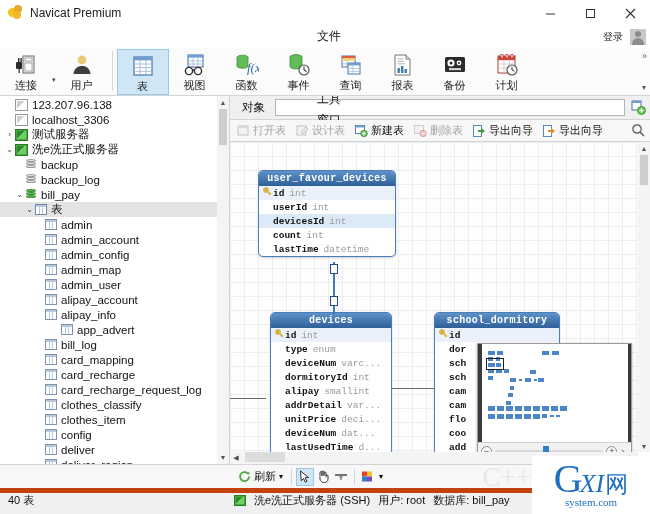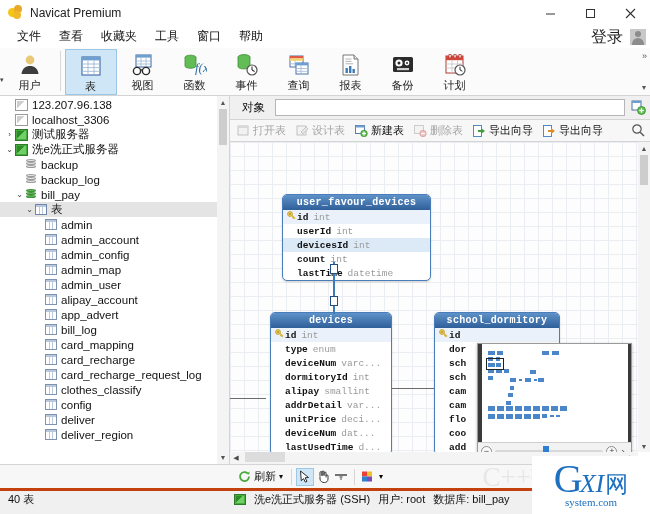--- a/index.html
+++ b/index.html
@@ -28,25 +28,25 @@
   #win-controls { position:absolute; right:0; top:0; height:26px; display:flex; }
   .win-btn {
     width:40px; height:26px; display:flex; align-items:center; justify-content:center;
     font-size:12px; color:#333; background:#fff;
   }
   .win-btn svg { display:block; }
 
   
   #menubar {
     height:22px; background:#fff; display:flex; align-items:center;
-    padding-left:8px; position:relative; border-bottom:1px solid #fff;
+    padding-left:8px; position:relative; border-bottom:1px solid #fff;flex-direction:column;
   }
   .menu-item { padding:2px 9px; font-size:12px; color:#111; }
   #login-area { position:absolute; right:4px; top:0; height:22px; display:flex; align-items:center; gap:3px; }
-  #login-btn { font-size:16px; color:#222; padding:1px 4px; }
+  #login-btn { font-size:10px; color:#222; padding:1px 4px; }
   #avatar {
     width:16px; height:16px; background:#c8c8c8; position:relative; overflow:hidden;
   }
   #avatar::before { content:""; position:absolute; width:6px;height:6px;border-radius:50%;
      background:#8c8c8c; left:5px; top:2px;}
   #avatar::after { content:""; position:absolute; width:12px;height:7px;border-radius:6px 6px 0 0;
      background:#8c8c8c; left:2px; top:9px;}
 
   
   #toolbar {
@@ -221,21 +221,21 @@
   .bb-sep { width:1px;height:16px;background:#d6d6d6;margin:0 4px; }
   #watermark-text {
     position:absolute; right:92px; top:-6px; font-size:27px; color:#e6e6e6;
     font-family:"Liberation Serif", serif; white-space:nowrap;
   }
   #bb-next { position:absolute; right:5px; top:-12px; font-size:9px; color:#333; }
 
   
   #statusbar {
     height:20px; background:#f0f0f0; display:flex; align-items:center;
-    border-top:3px solid #c2410c; font-size:11px; color:#111;
+    border-top:5px solid #c2410c; font-size:11px; color:#111;
   }
   #sb-left { width:234px; padding-left:8px; }
   #sb-right { display:flex; align-items:center; gap:8px; }
   #sb-srvico { width:12px;height:11px;background:#46ac3e;border:1px solid #2f7a2a;position:relative; }
   #sb-srvico::after{content:"";position:absolute;left:1px;top:1px;width:8px;height:7px;
     background:linear-gradient(135deg,#2f8a2b 45%,#6fd165 46%);}
 
   
   #wm-logo {
     position:absolute; right:0; bottom:0; width:118px; height:58px; background:#fff;
@@ -286,20 +286,34 @@
   <div class="menu-item">窗口</div>
   <div class="menu-item">帮助</div>
   <div id="login-area">
     <span id="login-btn">登录</span>
     <span id="avatar"></span>
   </div>
 </div>
 
 <div id="toolbar">
 
+  <div class="tb-btn">
+    <span class="tb-ico">
+      <svg width="24" height="24" viewBox="0 0 24 24">
+        <rect x="9" y="3" width="11" height="17" fill="#e9e9e9" stroke="#6b6b6b" stroke-width="1"></rect>
+        <rect x="11" y="5" width="7" height="3" fill="#fff" stroke="#8a8a8a" stroke-width=".7"></rect>
+        <rect x="11" y="10" width="7" height="8" fill="#fff" stroke="#8a8a8a" stroke-width=".7"></rect>
+        <rect x="2" y="9" width="6" height="7" rx="1" fill="#2b2b2b"></rect>
+        <rect x="4" y="5" width="1.4" height="4" fill="#2b2b2b"></rect>
+        <rect x="6.4" y="5" width="1.4" height="4" fill="#2b2b2b"></rect>
+        <rect x="4.6" y="16" width="1.2" height="4" fill="#2b2b2b"></rect>
+      </svg>
+    </span>
+    <span class="tb-lbl">连接</span>
+  </div>
   <div id="tb-conn-arrow">▾</div>
 
   <div class="tb-btn">
     <span class="tb-ico">
       <svg width="24" height="24" viewBox="0 0 24 24">
         <circle cx="12" cy="7" r="4.4" fill="#e9c877"></circle>
         <path d="M3.5 21c.6-5.4 4.2-8 8.5-8s7.9 2.6 8.5 8z" fill="#3d3d3d"></path>
       </svg>
     </span>
     <span class="tb-lbl">用户</span>
@@ -519,20 +533,25 @@
           <span>admin_user</span>
         </div>
         <div class="node" style="padding-left: 34px;">
           <span class="twisty"></span>
           <span class="nico ico-table"></span>
           <span>alipay_account</span>
         </div>
         <div class="node" style="padding-left: 34px;">
           <span class="twisty"></span>
           <span class="nico ico-table"></span>
+          <span>alipay_info</span>
+        </div>
+        <div class="node" style="padding-left: 50px;">
+          <span class="twisty"></span>
+          <span class="nico ico-table"></span>
           <span>app_advert</span>
         </div>
         <div class="node" style="padding-left: 34px;">
           <span class="twisty"></span>
           <span class="nico ico-table"></span>
           <span>bill_log</span>
         </div>
         <div class="node" style="padding-left: 34px;">
           <span class="twisty"></span>
           <span class="nico ico-table"></span>
@@ -545,20 +564,25 @@
         </div>
         <div class="node" style="padding-left: 34px;">
           <span class="twisty"></span>
           <span class="nico ico-table"></span>
           <span>card_recharge_request_log</span>
         </div>
         <div class="node" style="padding-left: 34px;">
           <span class="twisty"></span>
           <span class="nico ico-table"></span>
           <span>clothes_classify</span>
+        </div>
+        <div class="node" style="padding-left: 34px;">
+          <span class="twisty"></span>
+          <span class="nico ico-table"></span>
+          <span>clothes_item</span>
         </div>
         <div class="node" style="padding-left: 34px;">
           <span class="twisty"></span>
           <span class="nico ico-table"></span>
           <span>config</span>
         </div>
         <div class="node" style="padding-left: 34px;">
           <span class="twisty"></span>
           <span class="nico ico-table"></span>
           <span>deliver</span>
@@ -642,21 +666,21 @@
       <div id="act-search">
         <svg width="14" height="14" viewBox="0 0 14 14">
           <circle cx="6" cy="6" r="4.2" fill="none" stroke="#555" stroke-width="1.2"></circle>
           <line x1="9.2" y1="9.2" x2="13" y2="13" stroke="#555" stroke-width="1.4"></line>
         </svg>
       </div>
     </div>
 
     <div id="canvaswrap">
       <div id="canvas">
-          <div class="er-table" style="left: 52px; top: 28px; width: 149px; margin-top: 24px;">
+          <div class="er-table" style="left: 28px; top: 28px; width: 138px;">
             <div class="er-head">user_favour_devices</div>
             <div class="er-row pk">
               <span class="key"><svg width="9" height="9" viewBox="0 0 9 9">
                   <circle cx="3" cy="3" r="2.4" fill="#f0cf5a" stroke="#bb9520" stroke-width=".8"></circle>
                   <circle cx="3" cy="3" r=".8" fill="#8a6d12"></circle>
                   <path d="M4.6 4.2L8 7.6M6.3 6l-.9.9M7.2 6.9l-.8.8" stroke="#d8b43a" stroke-width="1.4" fill="none"></path>
                 </svg></span>
               <span class="cname">id</span>
               <span class="ctype">int</span>
             </div>

